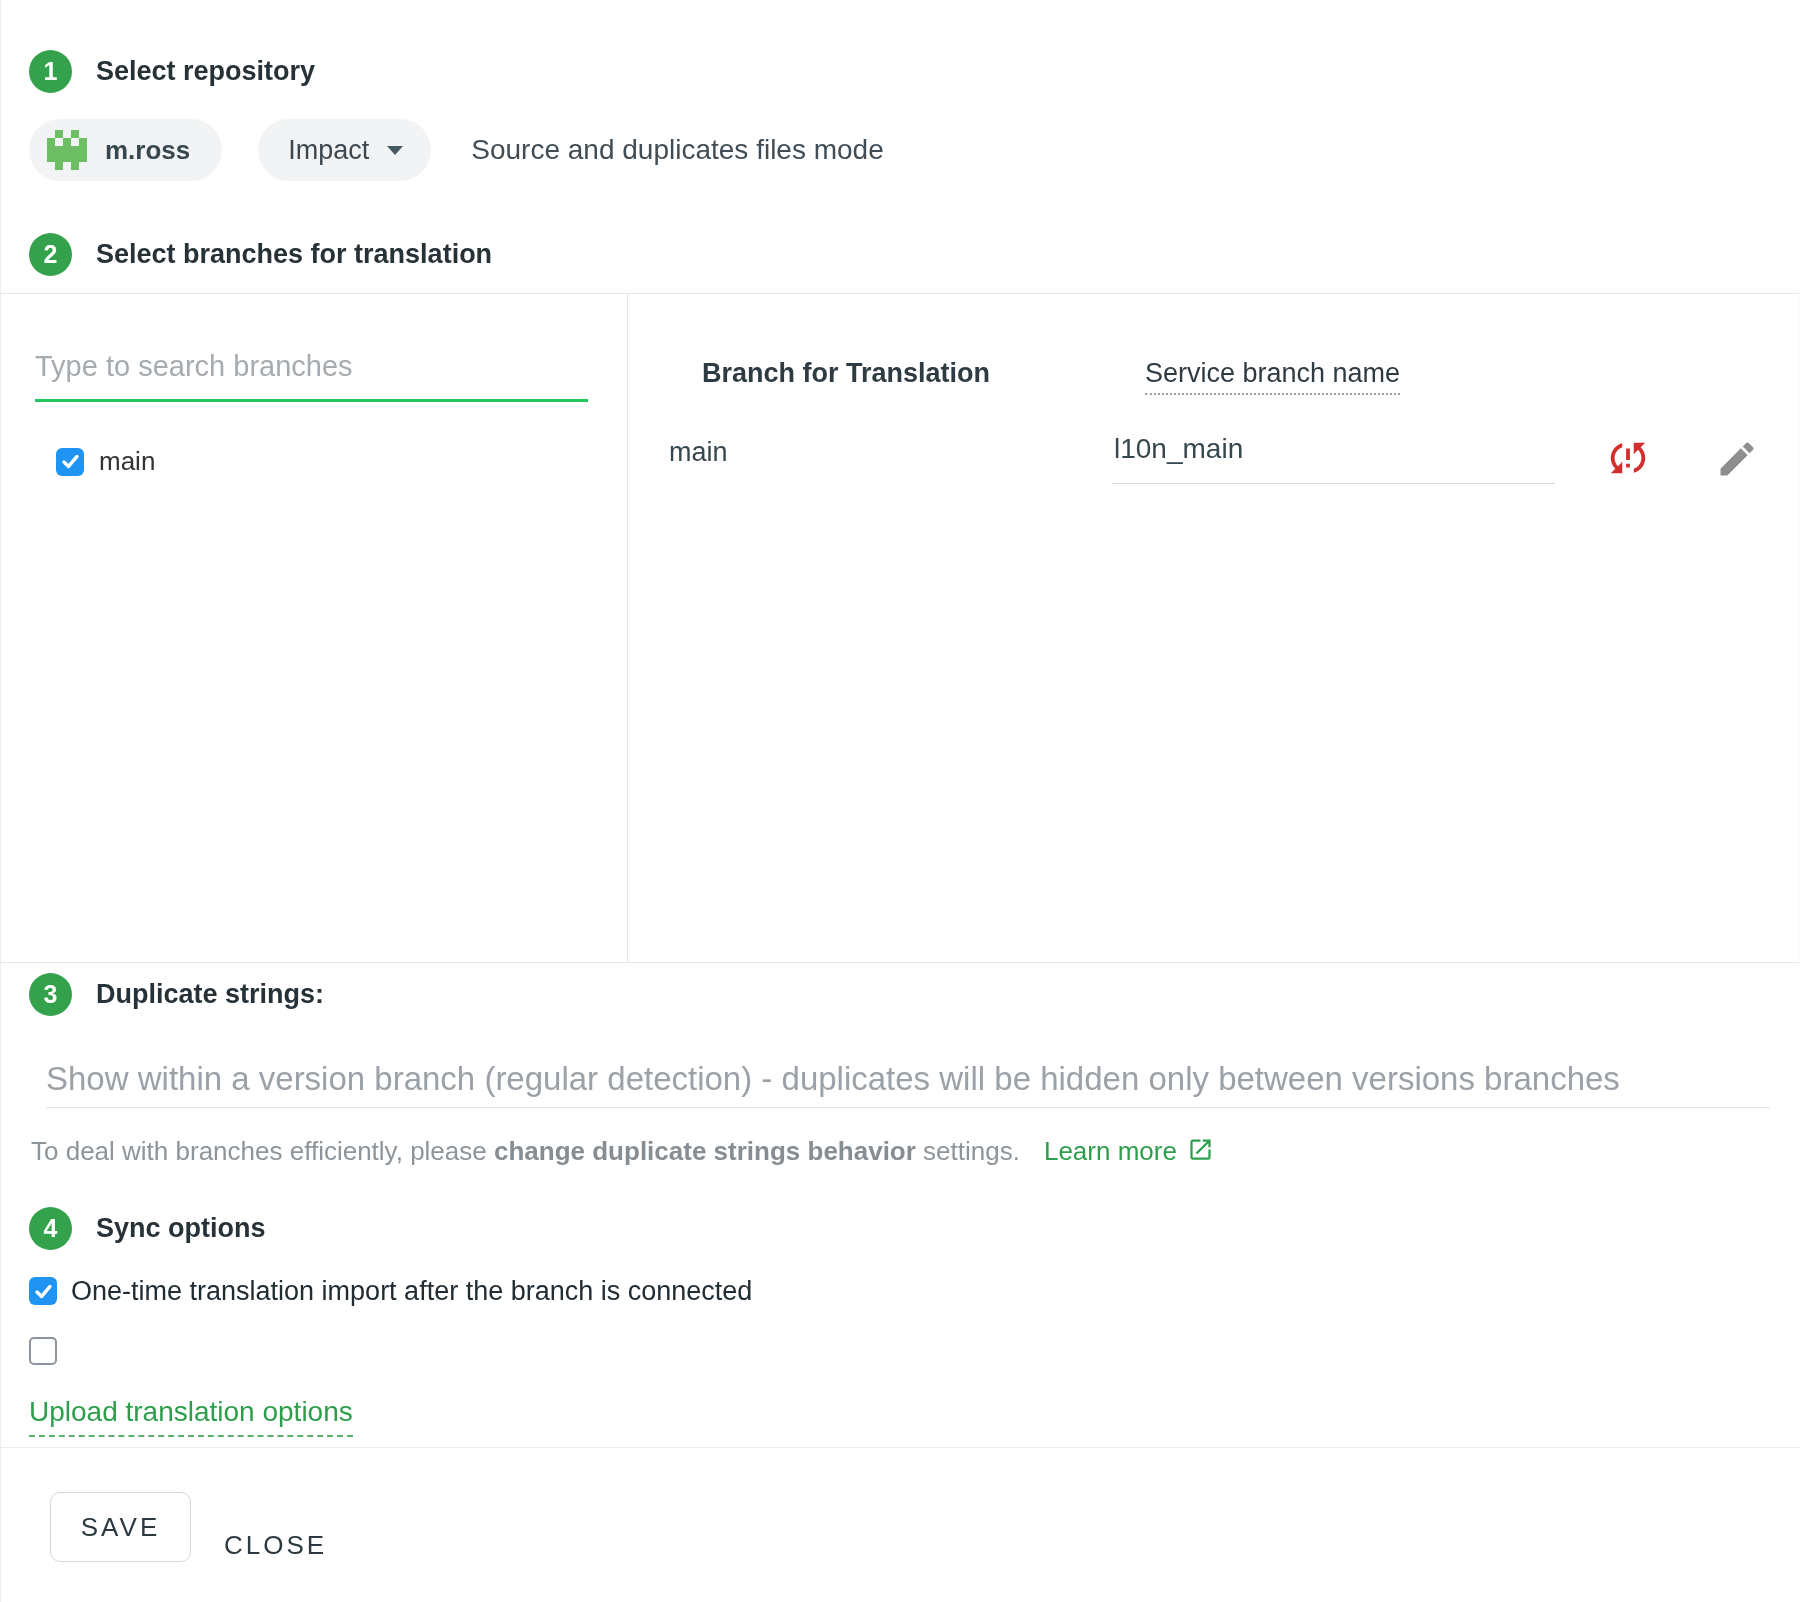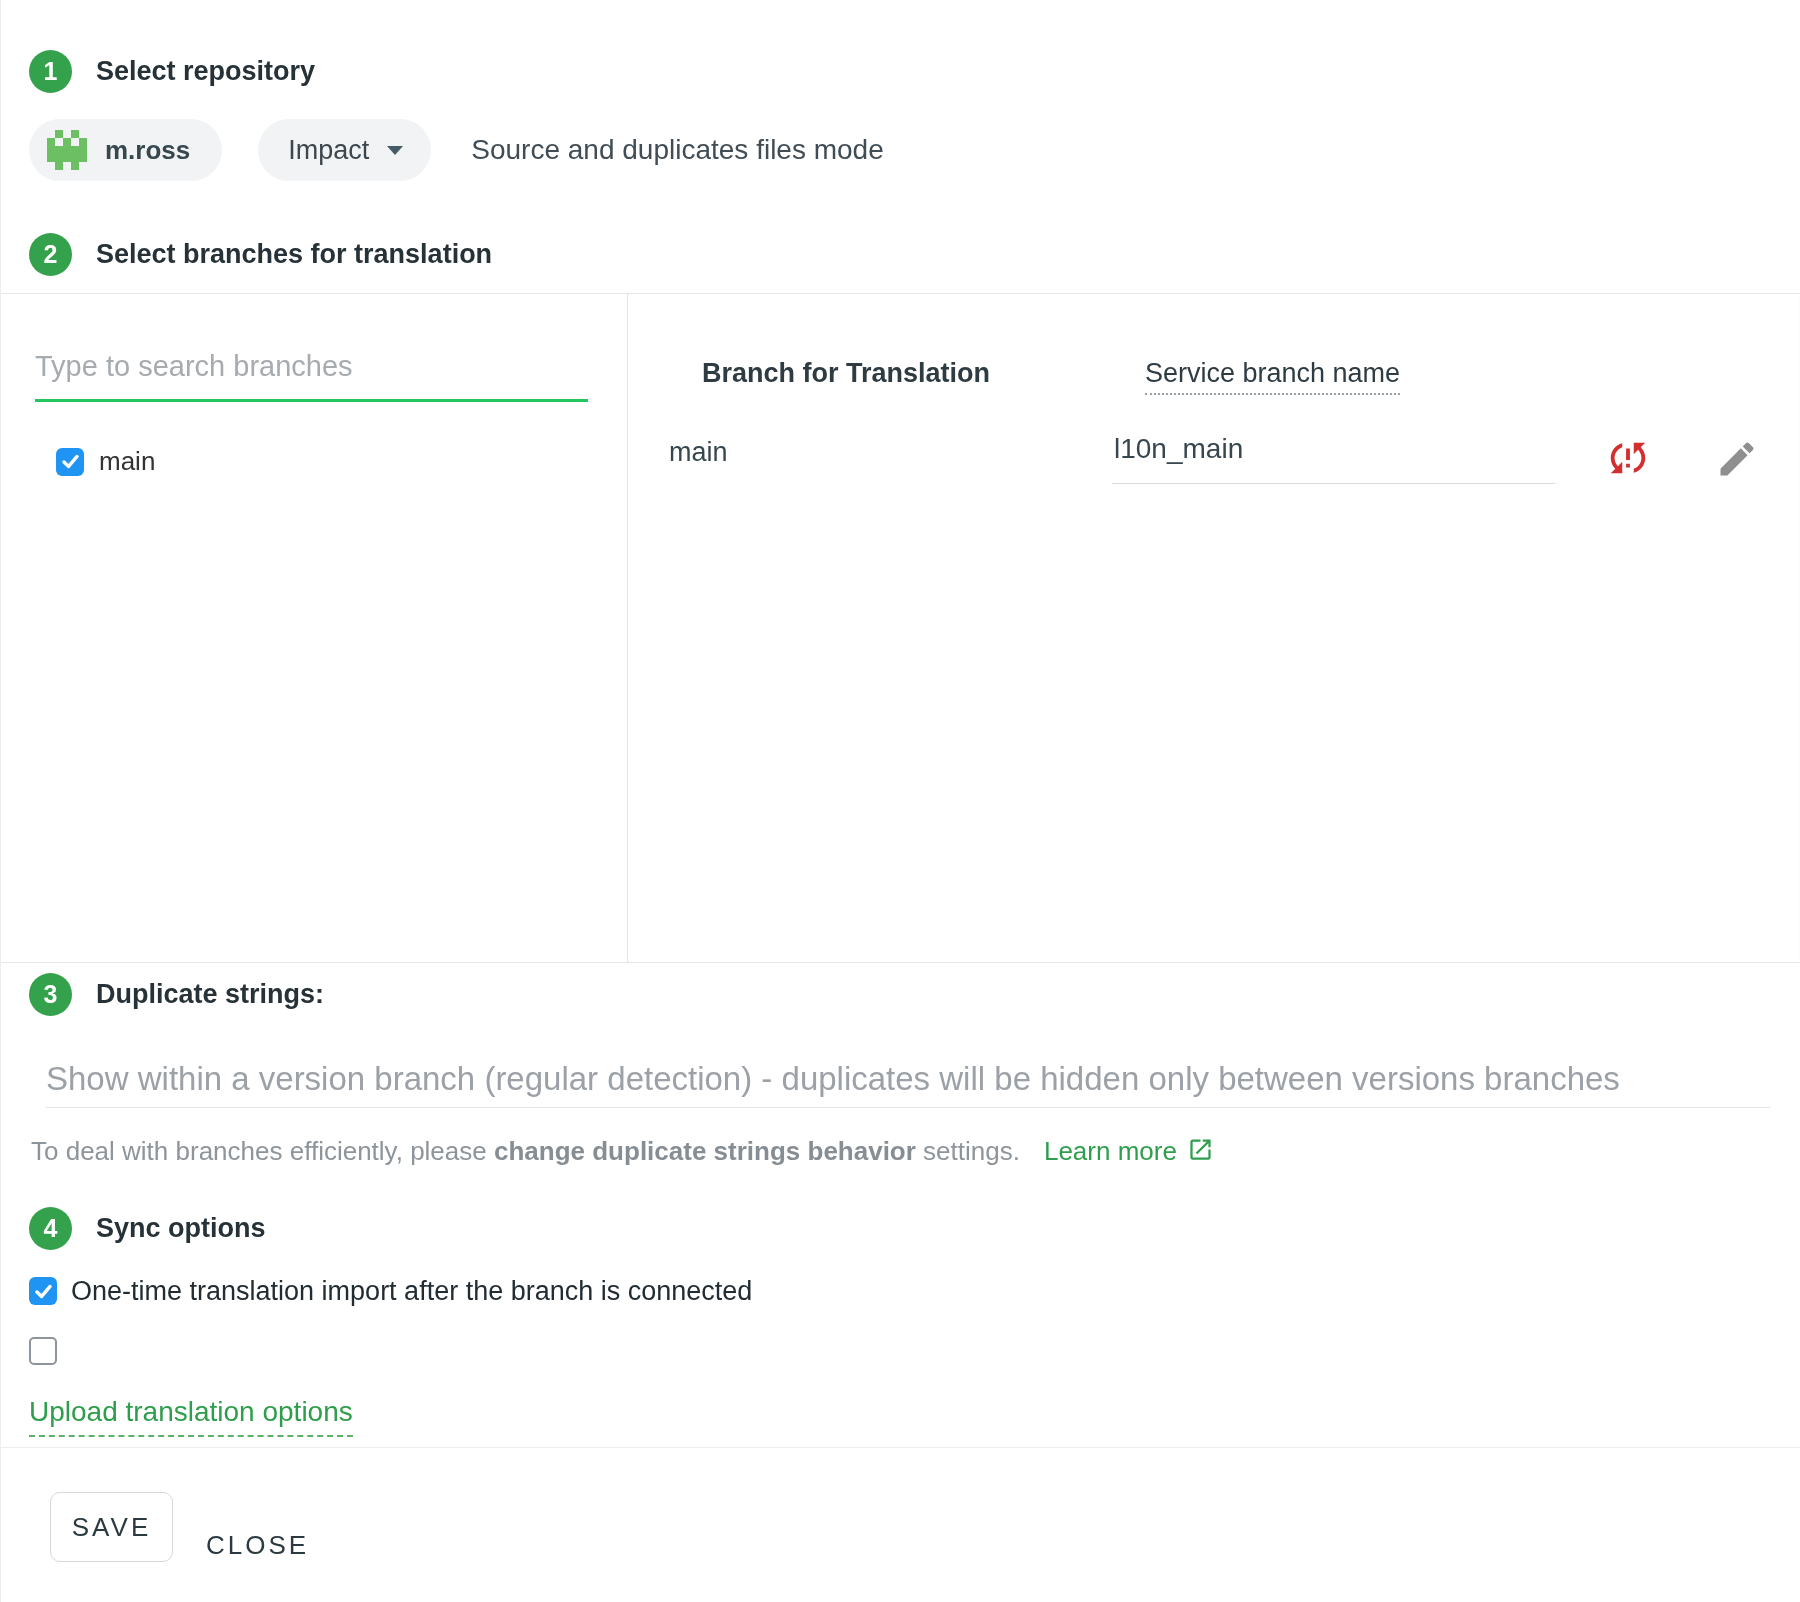--- a/index.html
+++ b/index.html
@@ -77,21 +77,21 @@
 
   #step4-header{margin-top:40px;height:43px;}
   .sync-row{margin:26px 0 0 28px;display:flex;align-items:center;gap:14px;font-size:27px;color:#222c33;cursor:pointer;height:30px;}
   .sync-row + .sync-row{margin-top:30px;}
 
   .upload-link{display:inline-block;margin:30px 0 0 28px;font-size:28px;color:var(--link-green);
     border-bottom:2px dashed #5ab369;padding-bottom:7px;text-decoration:none;cursor:pointer;}
 
   .footer-divider{margin-top:10px;border-top:1px solid #ededed;width:100%;}
   .footer{margin:44px 0 0 49px;display:flex;align-items:center;}
-  .save-btn{width:123px;height:70px;border:1px solid #d8d8d8;border-radius:10px;background:#fff;
+  .save-btn{width:141px;height:70px;border:1px solid #d8d8d8;border-radius:10px;background:#fff;
     font-family:"Liberation Sans",sans-serif;font-size:26px;font-weight:500;letter-spacing:3px;color:#2b3940;cursor:pointer;}
   .close-btn{margin-left:33px;border:none;background:none;font-family:"Liberation Sans",sans-serif;
     font-size:26px;font-weight:500;letter-spacing:3px;color:#2b3940;cursor:pointer;margin-top:36px;}
 </style>
 </head>
 <body>
 
 <div class="page">
 
   

